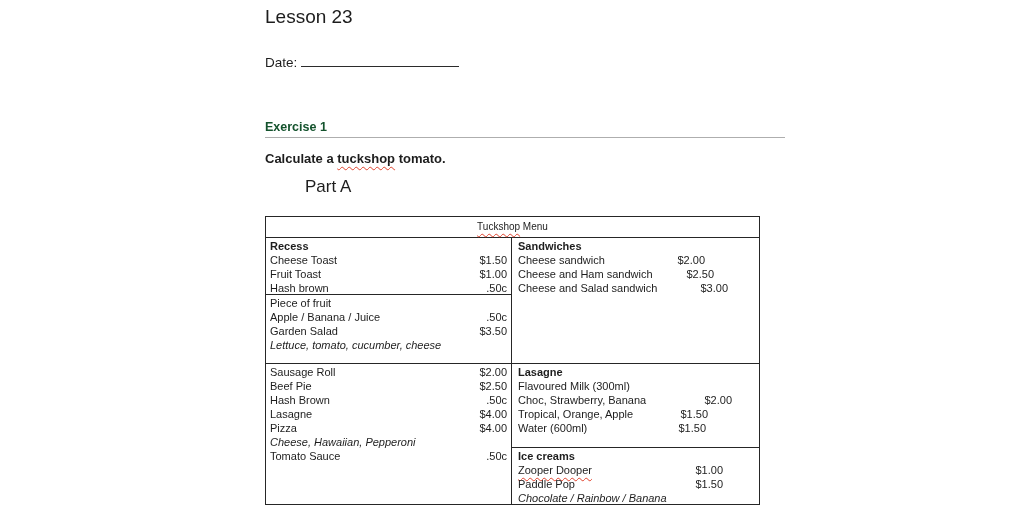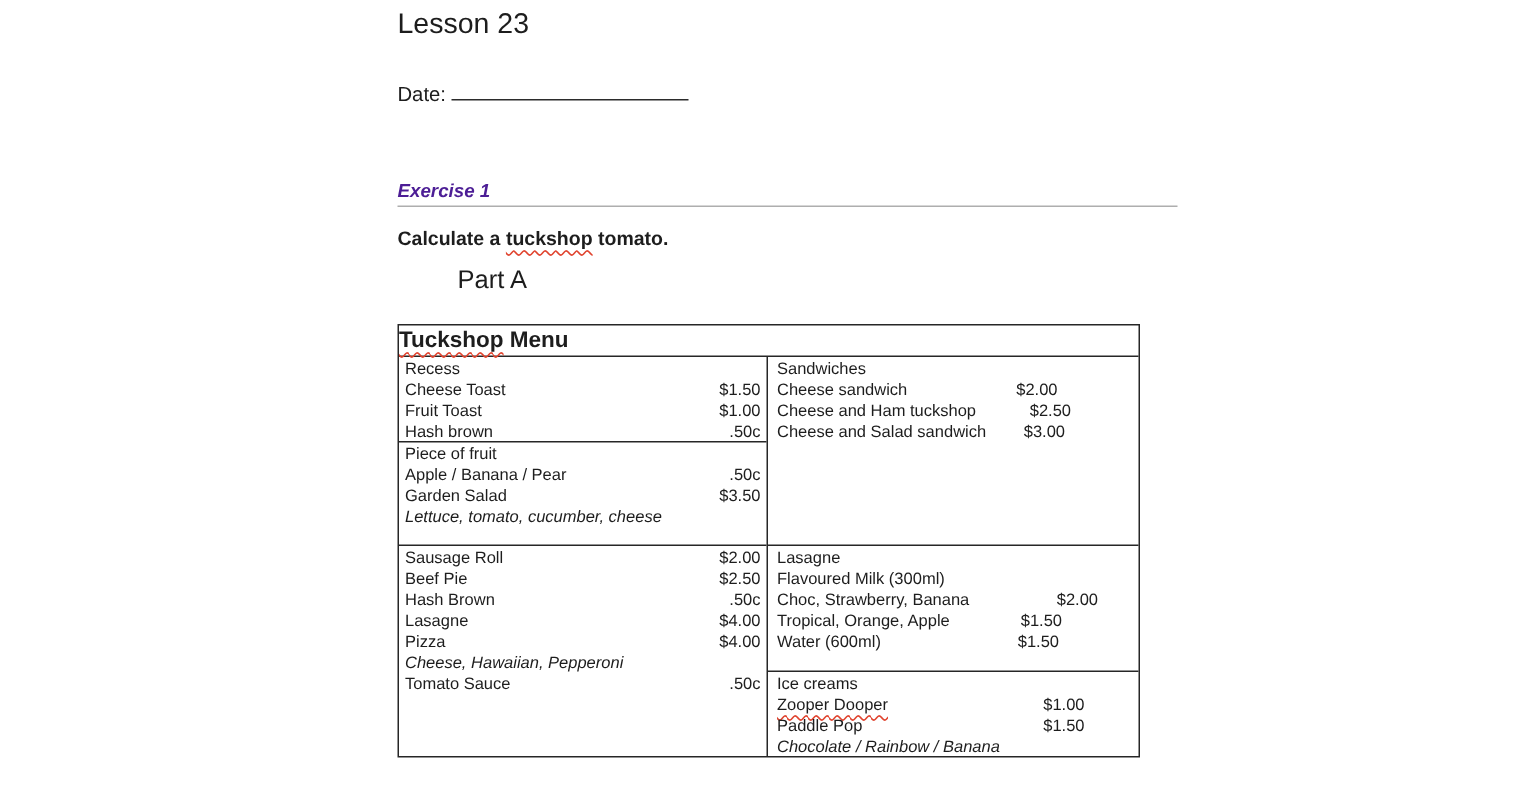--- a/index.html
+++ b/index.html
@@ -13,24 +13,23 @@
   }
   .abs { position: absolute; }
 
   
   #lesson-title { left: 265px; top: 6px; font-size: 19px; font-weight: 400; }
   #date-line    { left: 265px; top: 52px; font-size: 13.5px; }
   .blank-line   { display: inline-block; width: 158px; height: 14px;
                   border-bottom: 1.4px solid #2b2b2b; margin-left: 4px; }
   #exercise-heading {
     left: 265px; top: 120px; width: 520px;
-    font-size: 12.5px; font-weight: 700; color: #4c1d95;
+    font-size: 12.5px; font-weight: 700; color: #14532d;
     padding-bottom: 3px; border-bottom: 1px solid #aeaeae;
     line-height: 14px;
-    font-style: italic;
   }
   #task-heading { left: 265px; top: 151px; font-size: 13px; font-weight: 700; }
   #part-label   { left: 265px; top: 177px; font-size: 17px; margin-left: 40px; }
 
   .squiggle {
     text-decoration: underline;
     text-decoration-style: wavy;
     text-decoration-color: #e0432e;
     text-decoration-thickness: 1px;
     text-underline-offset: 2.5px;
@@ -39,40 +38,40 @@
 
   
   #menu-table {
     left: 265px; top: 216px; width: 495px; height: 289px;
     border: 1px solid #262626; box-sizing: border-box;
     font-size: 11px; line-height: 14px;
   }
   .menu-header {
     height: 21px; box-sizing: border-box;
     border-bottom: 1px solid #262626;
-    font-weight: 700; font-size: 15px; line-height: 19px;
+    text-align: center; font-weight: 400; font-size: 10px; line-height: 19px;
   }
   .menu-body { display: flex; height: 266px; }
   .col { display: flex; flex-direction: column; box-sizing: border-box; }
   .col-left  { width: 246px; border-right: 1px solid #262626; }
   .col-right { flex: 1; text-align: center; }
   .cell { box-sizing: border-box; padding: 1px 4px 0 4px;
           border-bottom: 1px solid #262626; overflow: hidden; }
   .col-right .cell { padding-left: 6px; }
   .cell.last { border-bottom: none; flex: 1; }
   .hL0 { height: 57px; }  .hL1 { height: 69px; }
   .hR0 { height: 126px; } .hR1 { height: 84px; }
 
   .row { display: flex; line-height: 14px; }
-  .row.head { font-weight: 400; }
+  .row.head { font-weight: 700; }
   .row.note { font-style: italic; }
   .price { margin-left: auto; white-space: pre; }
   
   .mr50 { margin-right: 50px; } .mr41 { margin-right: 41px; }
-  .mr45 { margin-right: 45px; } .mr23 { margin-right: 23px; }
+  .mr45 { margin-right: 27px; } .mr23 { margin-right: 23px; }
   .mr47 { margin-right: 47px; } .mr49 { margin-right: 49px; }
   .mr32 { margin-right: 32px; }
 </style>
 </head>
 <body>
 
 <div class="abs" id="lesson-title">Lesson 23</div>
 
 <div class="abs" id="date-line"><span>Date:</span><span class="blank-line"></span></div>
 
@@ -103,21 +102,21 @@
             <span>Hash brown</span>
             <span class="price">.50c</span>
           </div>
       </div>
 
       <div class="cell hL1">
         <div class="row">
             <span>Piece of fruit</span>
           </div>
         <div class="row">
-            <span>Apple / Banana / Pear</span>
+            <span>Apple / Banana / Juice</span>
             <span class="price">.50c</span>
           </div>
         <div class="row">
             <span>Garden Salad</span>
             <span class="price">$3.50</span>
           </div>
         <div class="row note">
             <span>Lettuce, tomato, cucumber, cheese</span>
           </div>
       </div>
@@ -155,21 +154,21 @@
 
     <div class="col col-right">
 
       <div class="cell hR0">
         <div class="row head">Sandwiches</div>
         <div class="row">
             <span>Cheese sandwich</span>
             <span class="price mr50">$2.00</span>
           </div>
         <div class="row">
-            <span>Cheese and Ham tuckshop</span>
+            <span>Cheese and Ham sandwich</span>
             <span class="price mr41">$2.50</span>
           </div>
         <div class="row">
             <span>Cheese and Salad sandwich</span>
             <span class="price mr45">$3.00</span>
           </div>
       </div>
 
       <div class="cell hR1">
         <div class="row head">Lasagne</div>

